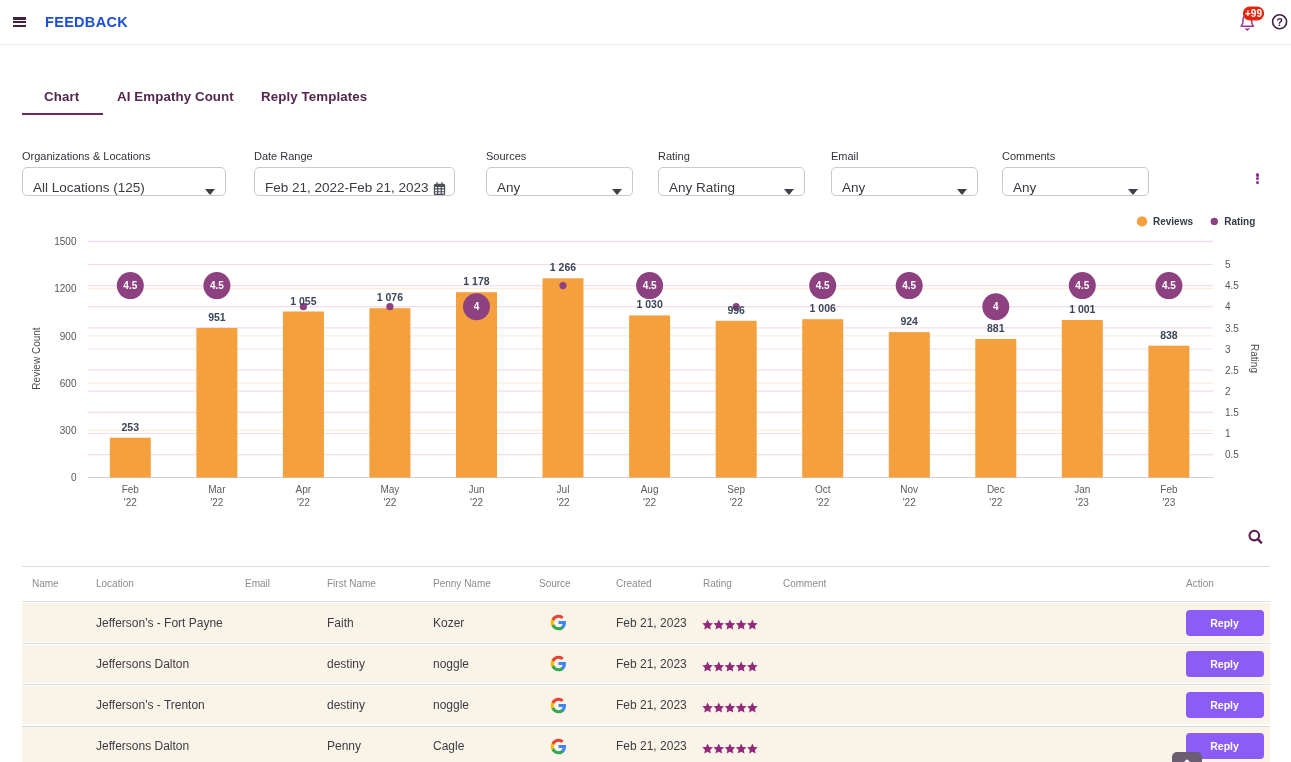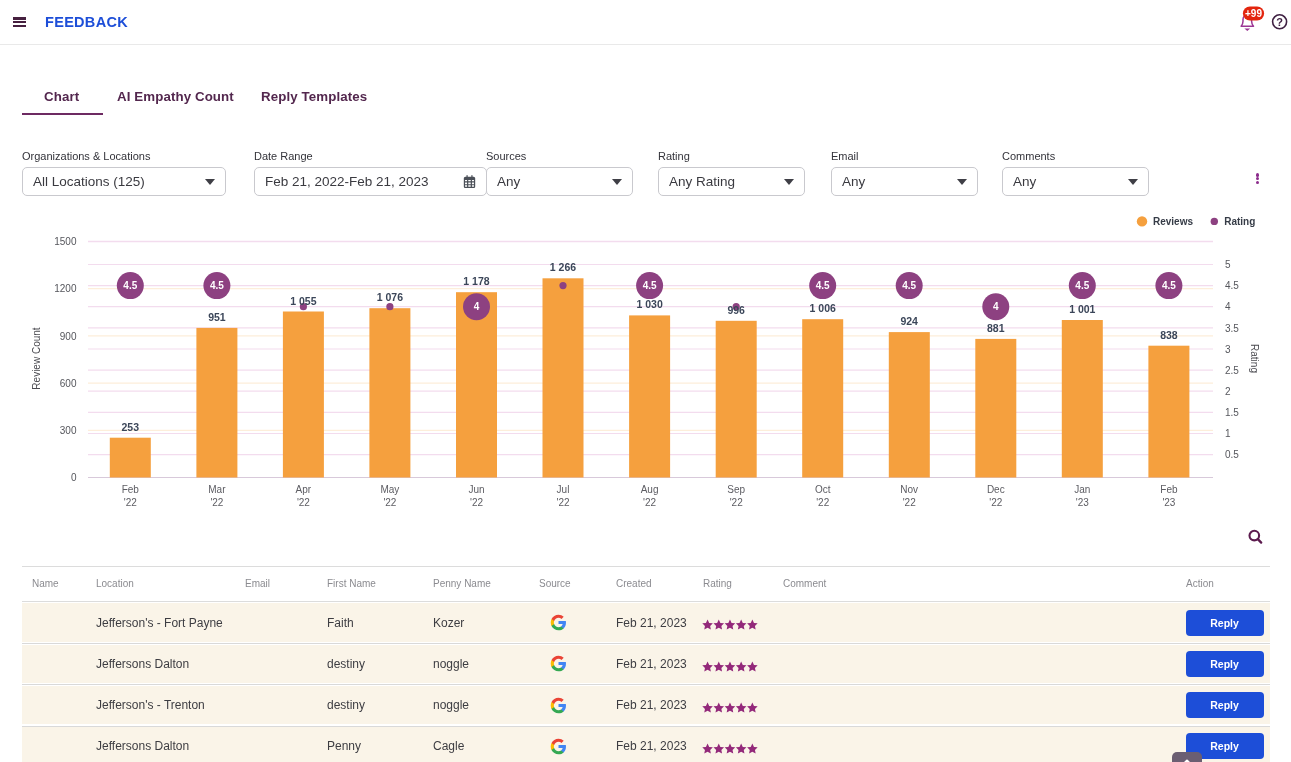--- a/index.html
+++ b/index.html
@@ -7,31 +7,31 @@
   font-family:"Liberation Sans",sans-serif; position:relative; }
 #title { position:absolute; left:45px; top:14px; font-size:14.5px; font-weight:bold;
   color:#1d4ed8; letter-spacing:0.3px; }
 #hamburger { position:absolute; left:12.5px; top:17px; width:13.2px; }
 #hamburger div { height:2.5px; background:#46203f; margin-bottom:1.3px; }
 #topline { position:absolute; left:0; top:44.3px; width:1291px; height:1px; background:#e9e9e9; }
 .tab { position:absolute; top:88.5px; font-size:13.3px; font-weight:bold; color:#53274e; letter-spacing:0.1px; }
 #tabline { position:absolute; left:22px; top:112.8px; width:81px; height:2px; background:#6d2a62; }
 .flabel { position:absolute; top:150px; font-size:11px; font-weight:normal; color:#33333a; }
 .fbox { position:absolute; top:167px; height:29px; border:1px solid #c9c9ce; border-radius:5px;
-  background:#fff; display:flex; align-items:center; padding:8px 10px; }
+  background:#fff; display:flex; align-items:flex-end; padding:0 10px; }
 .fval { font-size:13.5px; color:#3a3a40; flex:1; white-space:nowrap; }
 .caret { width:0; height:0; border-left:5.5px solid transparent; border-right:5.5px solid transparent;
   border-top:6px solid #3f3f46; margin-left:6px; }
 .calic { margin-left:4px; flex-shrink:0; }
 #dots3 { position:absolute; left:1255.7px; top:173px; width:4px; }
 #dots3 span { display:block; width:3.6px; height:3.6px; border-radius:50%; background:#8c2c8c; margin-bottom:0.2px; }
 .thc { position:absolute; top:578px; font-size:10px; color:#8b8b90; }
 .trow { position:absolute; left:22px; width:1248px; background:#faf4e8; }
 .cell { position:absolute; font-size:12px; color:#3d3d42; white-space:nowrap; }
-.rbtn { position:absolute; left:1185.5px; width:78px; height:26px; background:#1d4ed8;
+.rbtn { position:absolute; left:1185.5px; width:78px; height:26px; background:#8b5cf6;
   color:#fff; font-size:10.5px; font-weight:bold; border-radius:4px; text-align:center;
   line-height:26px; }
 #scrolltop { position:absolute; left:1171.7px; top:752px; width:30.5px; height:20px;
   background:#6b5e72; border-radius:5px; }
 </style>
 </head>
 <body>
 <div id="hamburger">
     <div></div>
     <div></div>
@@ -54,21 +54,21 @@
 <div class="tab" style="left:117px">AI Empathy Count</div>
 <div class="tab" style="left:261px">Reply Templates</div>
 <div id="tabline"></div>
 
 <div class="flabel" style="left:22px">Organizations &amp; Locations</div>
 <div class="fbox" style="left:22px;width:204px">
     <span class="fval">All Locations (125)</span>
     <span class="caret"></span>
   </div>
 <div class="flabel" style="left:254px">Date Range</div>
-<div class="fbox" style="left:254px;width:233px">
+<div class="fbox" style="left:254px;width:201px">
     <span class="fval">Feb 21, 2022-Feb 21, 2023</span>
     <svg class="calic" width="13" height="13" viewBox="0 0 448 512">
       <path fill="#4b5058" d="M152 24c0-13.3-10.7-24-24-24s-24 10.7-24 24v40H64C28.7 64 0 92.7 0 128v16 48V448c0 35.3 28.7 64 64 64H384c35.3 0 64-28.7 64-64V192 144 128c0-35.3-28.7-64-64-64H344V24c0-13.3-10.7-24-24-24s-24 10.7-24 24v40H152V24zM48 192h80v56H48V192zm0 104h80v64H48V296zm128 0h96v64H176V296zm144 0h80v64H320V296zm80-48H320V192h80v56zm0 160v40c0 8.8-7.2 16-16 16H320V408h80zm-128 0v56H176V408h96zm-144 0v56H64c-8.8 0-16-7.2-16-16V408h80zM272 248H176V192h96v56z"></path>
     </svg>
   </div>
 <div class="flabel" style="left:486px">Sources</div>
 <div class="fbox" style="left:486px;width:147px">
     <span class="fval">Any</span>
     <span class="caret"></span>
   </div>

